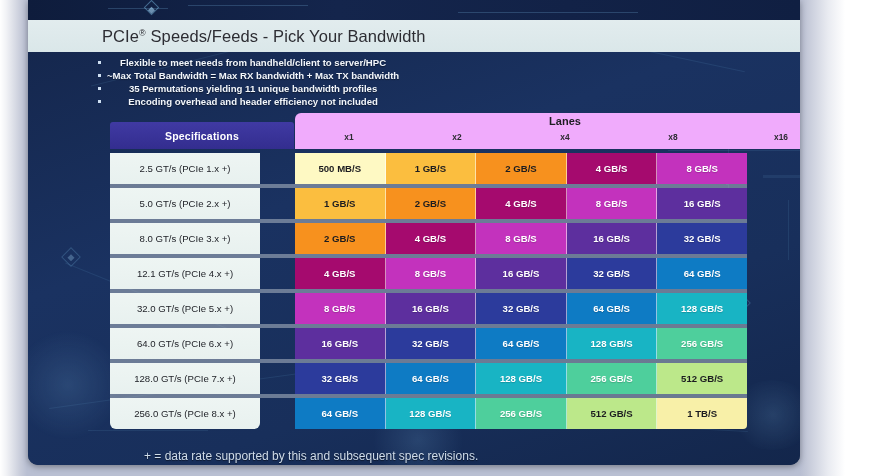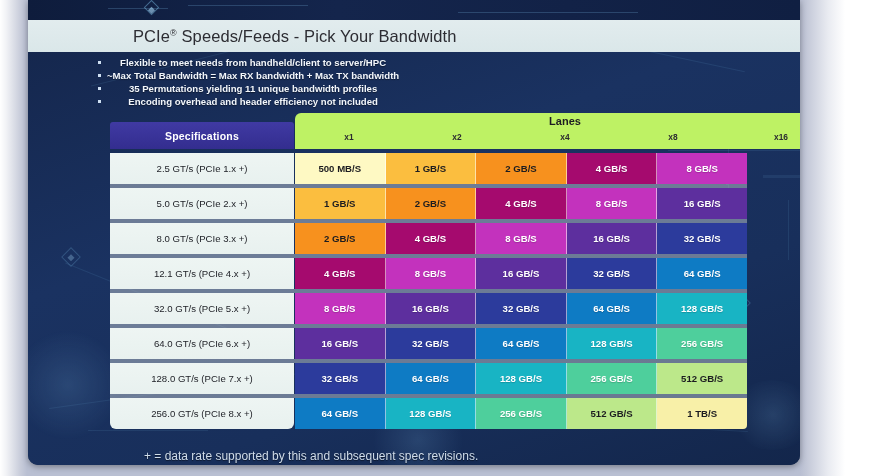--- a/index.html
+++ b/index.html
@@ -58,21 +58,21 @@
 
   
   .titleband {
     position:absolute; left:0; top:20px; width:100%; height:32px;
     background:linear-gradient(180deg,#e2ecee,#dae7e9);
     z-index:4;
     display:flex; align-items:center;
   }
   .titleband .ttl {
     font-size:16.5px; color:#2d2d33; font-weight:400;
-    padding-left:105px; letter-spacing:.1px; white-space:nowrap;text-align:right;
+    padding-left:74px; letter-spacing:.1px; white-space:nowrap;text-align:right;
   }
   .titleband .ttl sup { font-size:9px; vertical-align:super; }
 
   
   .bullets {
     position:absolute; left:70px; top:57px; z-index:5;
     color:#f2f6fb; font-size:9.6px; font-weight:bold; line-height:11.6px;
     text-shadow:0 1px 1px rgba(0,0,0,.45);
   }
   .bullets li { list-style:none; position:relative; padding-left:9px; margin-bottom:1.4px;text-align:center;}
@@ -89,40 +89,40 @@
   .thead { position:relative; height:36px; }
   .spec-head {
     position:absolute; left:0; top:9px; width:184px; height:27px;
     background:linear-gradient(180deg,#403aa3,#332d8f);
     border-radius:3px 3px 0 0;
     display:flex; align-items:center; justify-content:center;
     color:#ffffff; font-size:10.5px; font-weight:bold; letter-spacing:.2px;
   }
   .lanes-head {
     position:absolute; left:185px; top:0; width:540px; height:36px;
-    background:#bef264;
+    background:#f0abfc;
     border-radius:6px 6px 0 0;
   }
   .lanes-title {
     position:absolute; left:0; right:0; top:2px;
     text-align:center; color:#1d1d22; font-size:11px; font-weight:bold;
   }
   .lanes-cols { position:absolute; left:0; top:19px; width:100%; display:flex; }
   .lanes-cols span {
     flex:1 1 0; text-align:center; color:#2b2b30; font-size:8.4px; font-weight:bold;
   }
 
   .trow { position:relative; height:35px; }
   .trow .sep {
     position:absolute; left:0; top:0; width:100%; height:4px;
     background:rgba(176,186,196,.55);
   }
   .trow:first-child .sep { display:none; }
   .spec-cell {
-    position:absolute; left:0; top:4px; width:184px; height:31px;
+    position:absolute; left:0; top:4px; width:150px; height:31px;
     background:linear-gradient(180deg,#eef5f3,#e8f1ef);
     display:flex; align-items:center; justify-content:center;
     color:#22242a; font-size:9.6px; white-space:nowrap;
   }
   .cells {
     position:absolute; left:185px; top:4px; width:452px; height:31px;
     display:flex;
   }
   .cell {
     flex:1 1 0; display:flex; align-items:center; justify-content:center;

